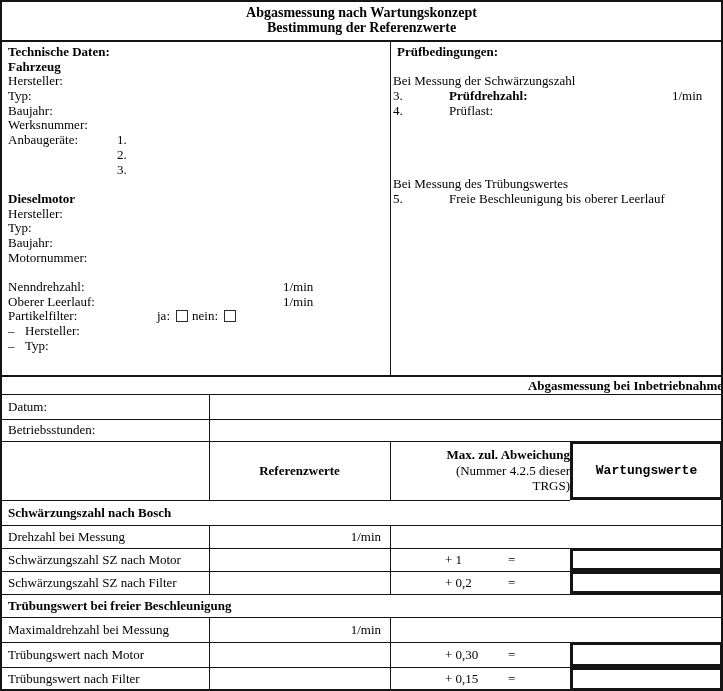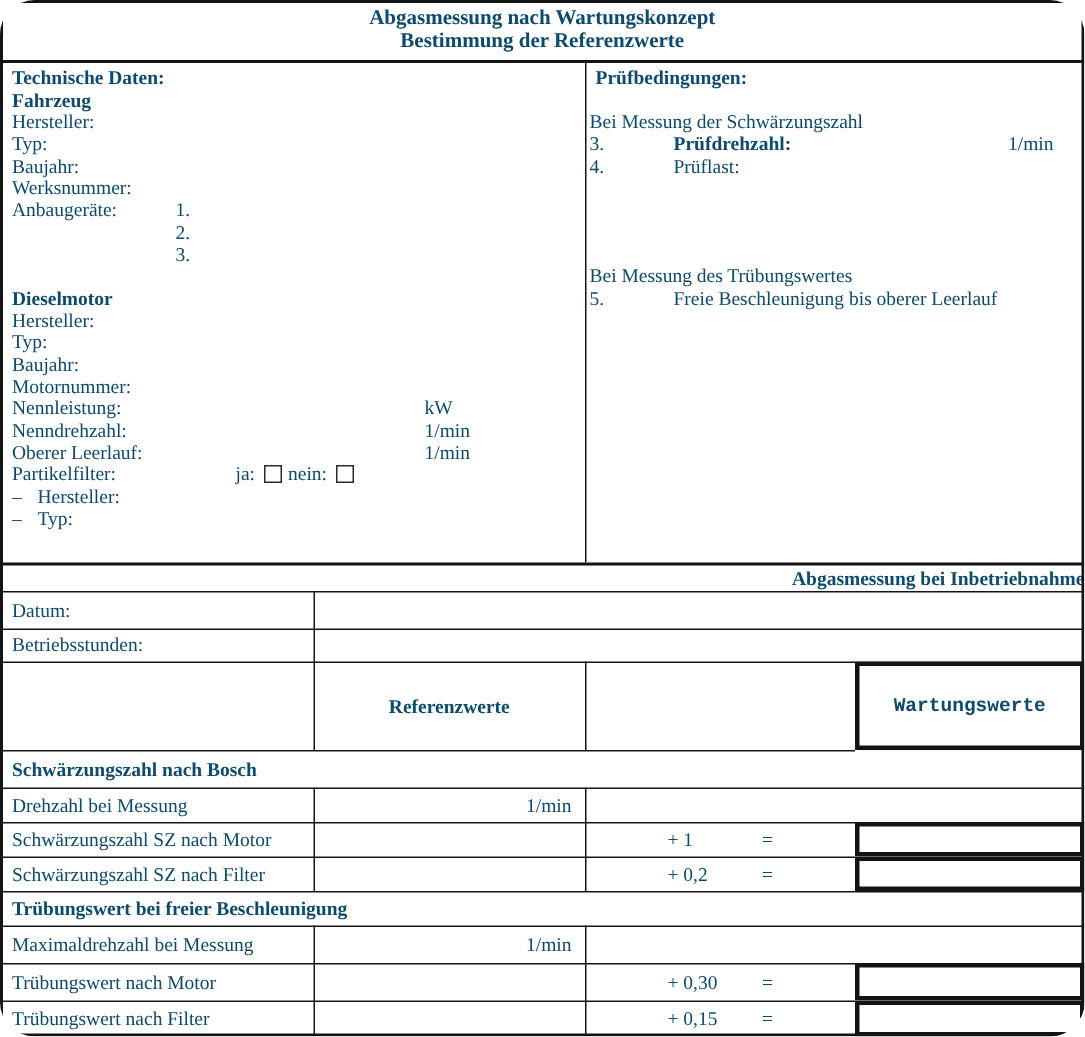--- a/index.html
+++ b/index.html
@@ -1,23 +1,22 @@
 <!DOCTYPE html>
 <html><head>
 <meta charset="utf-8">
 <style>
   html,body{margin:0;padding:0;background:#ffffff;}
   #page{
     position:relative;
     width:723px;height:691px;
     background:#ffffff;
     font-family:"Liberation Serif","DejaVu Serif",serif;
-    font-size:13px;color:#0c4a6e;
+    font-size:13px;color:#000000;
     overflow:hidden;
-    border-radius:23px;
   }
   .frame{position:absolute;inset:0;border:2px solid #141414;pointer-events:none;}
   .hline{position:absolute;height:1px;background:#141414;}
   .hline.thick{height:2px;}
   .vline{position:absolute;width:1px;background:#141414;}
   .abs{position:absolute;}
   .b{font-weight:bold;}
   .center{text-align:right;}
   .fline{position:absolute;height:15px;line-height:15px;white-space:nowrap;}
   .fline span{position:absolute;white-space:nowrap;}
@@ -53,24 +52,20 @@
     <span style="left:8px;">Anbaugeräte:</span>
     <span style="left:117px;">1.</span>
   </div>
   <div class="fline" style="top:147px;left:117px;">2.</div>
   <div class="fline" style="top:162px;left:117px;">3.</div>
   <div class="fline b" style="top:191px;left:8px;">Dieselmotor</div>
   <div class="fline" style="top:206px;left:8px;">Hersteller:</div>
   <div class="fline" style="top:220px;left:8px;">Typ:</div>
   <div class="fline" style="top:235px;left:8px;">Baujahr:</div>
   <div class="fline" style="top:250px;left:8px;">Motornummer:</div>
-  <div class="fline" style="top:264px;left:0;width:390px;">
-    <span style="left:8px;">Nennleistung:</span>
-    <span style="left:283px;">kW</span>
-  </div>
   <div class="fline" style="top:279px;left:0;width:390px;">
     <span style="left:8px;">Nenndrehzahl:</span>
     <span style="left:283px;">1/min</span>
   </div>
   <div class="fline" style="top:294px;left:0;width:390px;">
     <span style="left:8px;">Oberer Leerlauf:</span>
     <span style="left:283px;">1/min</span>
   </div>
   <div class="fline" style="top:308px;left:0;width:390px;">
     <span style="left:8px;">Partikelfilter:</span>
@@ -111,20 +106,25 @@
 
   <div class="rowlabel" style="top:394px;height:25px;width:201px;">Datum:</div>
   <div class="cell" style="top:394px;left:209px;width:514px;height:25px;"></div>
   <div class="hline" style="top:419px;left:0;width:723px;"></div>
   <div class="rowlabel" style="top:419px;height:22px;width:201px;">Betriebsstunden:</div>
   <div class="cell" style="top:419px;left:209px;width:514px;height:22px;"></div>
   <div class="hline" style="top:441px;left:0;width:723px;"></div>
   <div class="vline" style="left:209px;top:394px;height:106px;"></div>
 
   <div class="cell flexcenter b" style="top:441px;left:209px;width:181px;height:59px;">Referenzwerte</div>
+  <div class="cell center" style="top:441px;left:390px;width:180px;height:59px;padding-top:6px;line-height:15.5px;">
+    <span class="b" style="display:block;">Max. zul. Abweichung</span>
+    <span style="display:block;">(Nummer 4.2.5 dieser</span>
+    <span style="display:block;">TRGS)</span>
+  </div>
   <div class="thickbox flexcenter b" style="top:441px;left:570px;width:153px;height:59px;">Wartungswerte</div>
   <div class="vline" style="left:390px;top:441px;height:59px;"></div>
   <div class="hline" style="top:500px;left:0;width:570px;"></div>
 
   <div class="rowlabel b" style="top:500px;height:25px;width:723px;">Schwärzungszahl nach Bosch</div>
   <div class="hline" style="top:525px;left:0;width:723px;"></div>
 
   <div class="rowlabel" style="top:525px;height:23px;width:201px;">Drehzahl bei Messung</div>
   <div class="cell unitcell" style="top:525px;left:209px;width:181px;height:23px;">
     <span>1/min</span>

